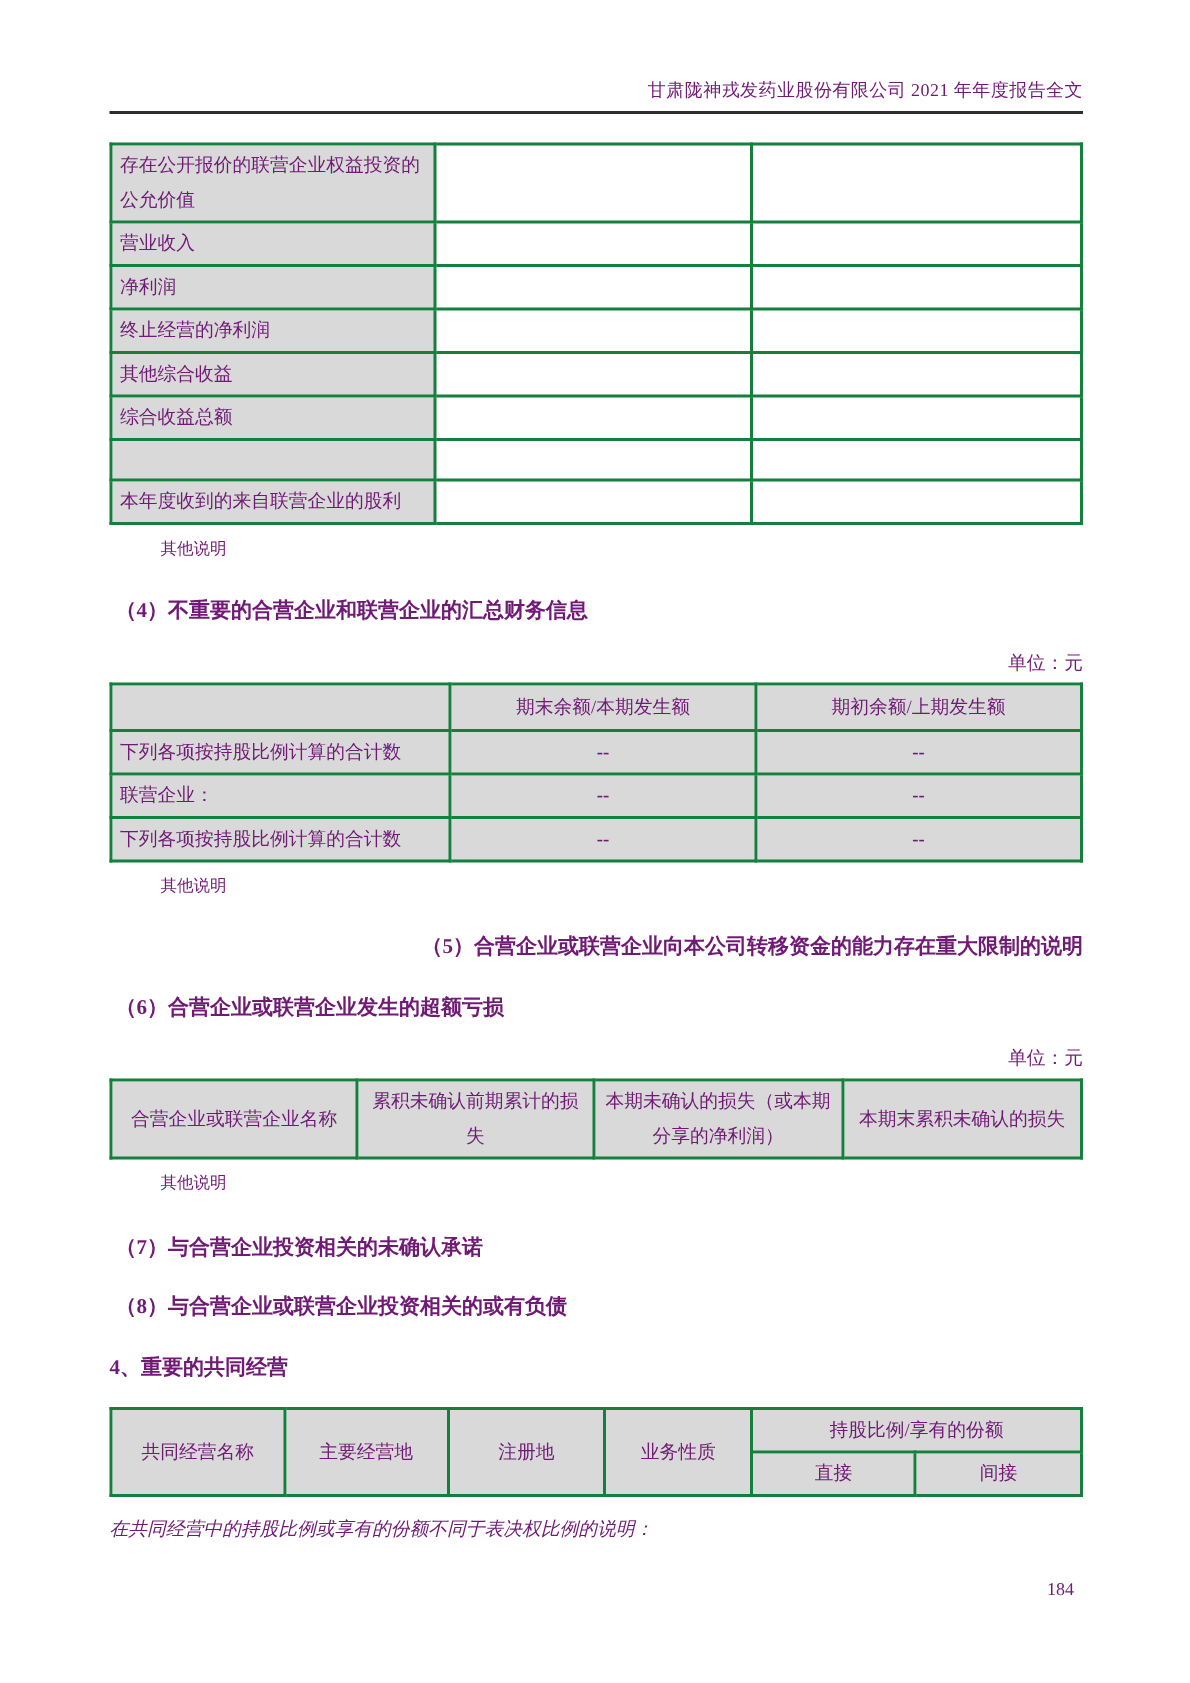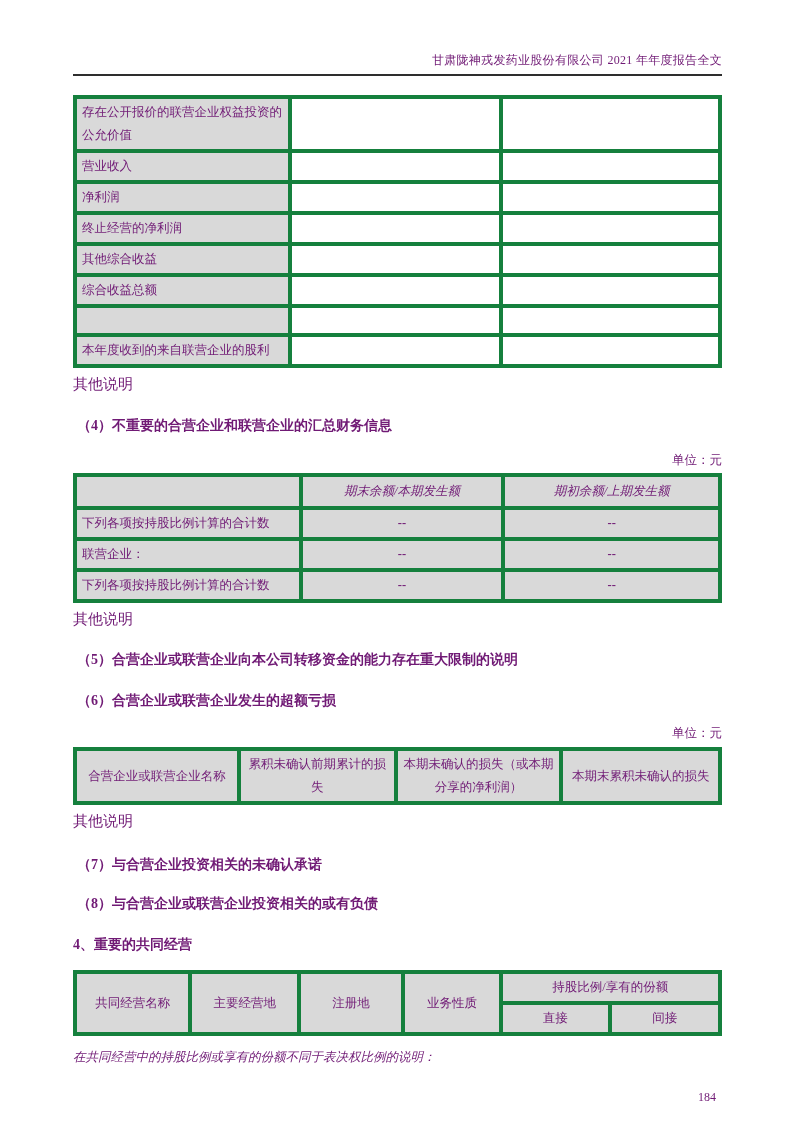--- a/index.html
+++ b/index.html
@@ -10,40 +10,40 @@
   }
   .doc-header{
     text-align:right;font-size:12px;line-height:17px;
     padding-bottom:5px;border-bottom:2px solid #2e2e2e;letter-spacing:.3px;
   }
   table{
     width:100%;border-collapse:collapse;table-layout:fixed;
     border:2px solid #3b3b3b;font-size:12.5px;
   }
   td{
-    border:4px solid #15803d;padding:2px 5px;vertical-align:middle;
+    border:2px solid #15803d;padding:2px 5px;vertical-align:middle;
     line-height:23px;overflow:hidden;word-break:break-all;margin-top:36px;
   }
   .gray{background:#d9d9d9;}
   .center{text-align:center;}
   .t1{margin-top:19px;}
   .t1 td{height:21px;}
   .t1 .r-tall td{height:46px;}
   .t2{margin-top:3px;}
-  .t2 .hdr td{height:25px;font-style:italic;}
+  .t2 .hdr td{height:25px;}
   .t2 td{height:22px;}
   .t3{margin-top:4px;border-radius:13px;}
   .t3 td{height:42px;}
   .t4{margin-top:15px;}
   .t4 .sub1 td{height:22px;}
   .t4 .sub2 td{height:21px;}
-  .note{font-size:15px;line-height:19px;margin-top:7px;}
+  .note{font-size:11px;line-height:19px;margin-top:7px;margin-left:34px;}
   .sec-heading{font-weight:bold;font-size:14px;line-height:20px;padding-left:4px;}
   .h-s4{margin-top:22px;}
-  .h-s5{margin-top:21px;}
+  .h-s5{margin-top:21px;text-align:right;}
   .h-s6{margin-top:21px;}
   .h-s7{margin-top:24px;}
   .h-s8{margin-top:19px;}
   .h-s4b{margin-top:21px;padding-left:0;}
   .unit{text-align:right;font-size:12.5px;line-height:19px;}
   .u1{margin-top:15px;}
   .u2{margin-top:13px;}
   .dash{font-weight:bold;}
   .footer-note{font-size:12.5px;line-height:19px;margin-top:12px;font-style:italic;}
   .page-num{text-align:right;font-size:12px;line-height:17px;margin-top:22px;padding-right:6px;}

